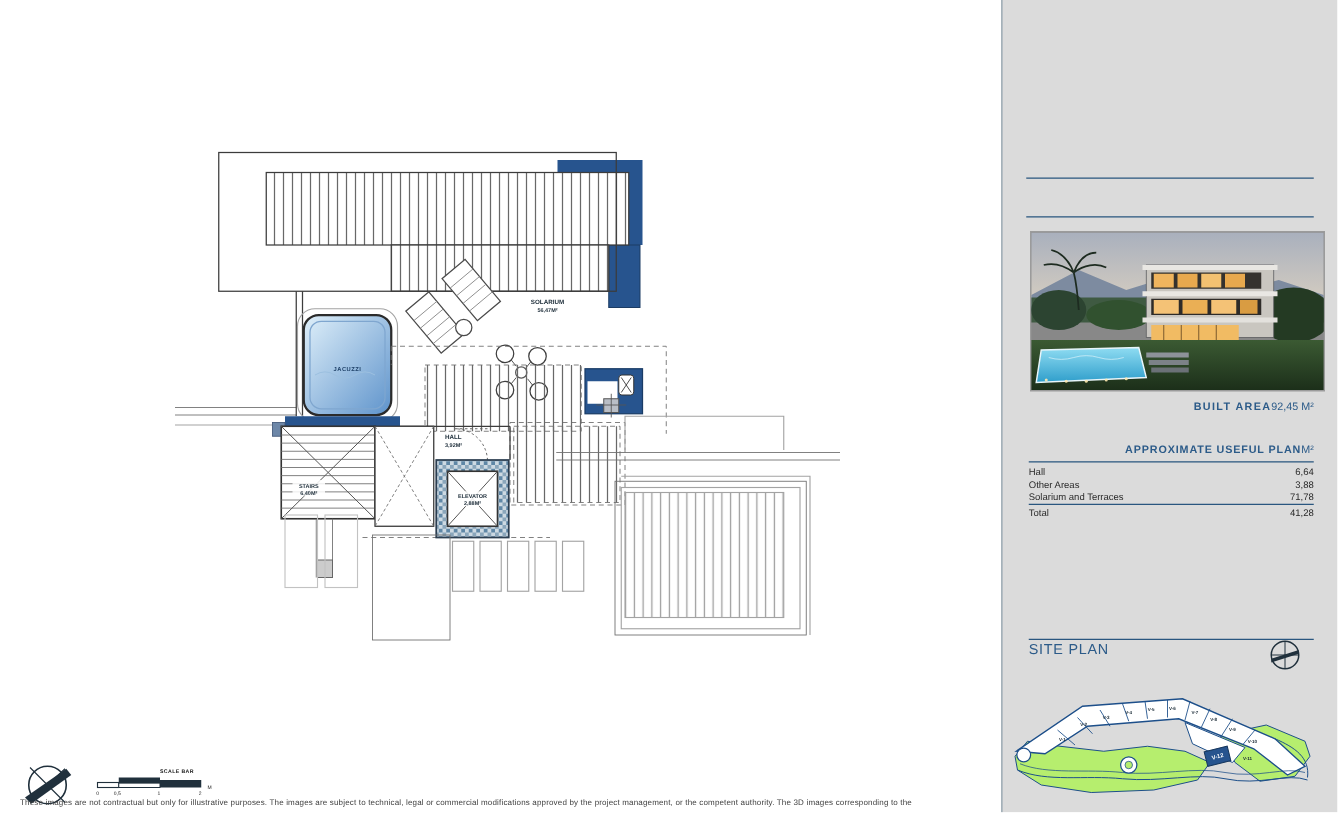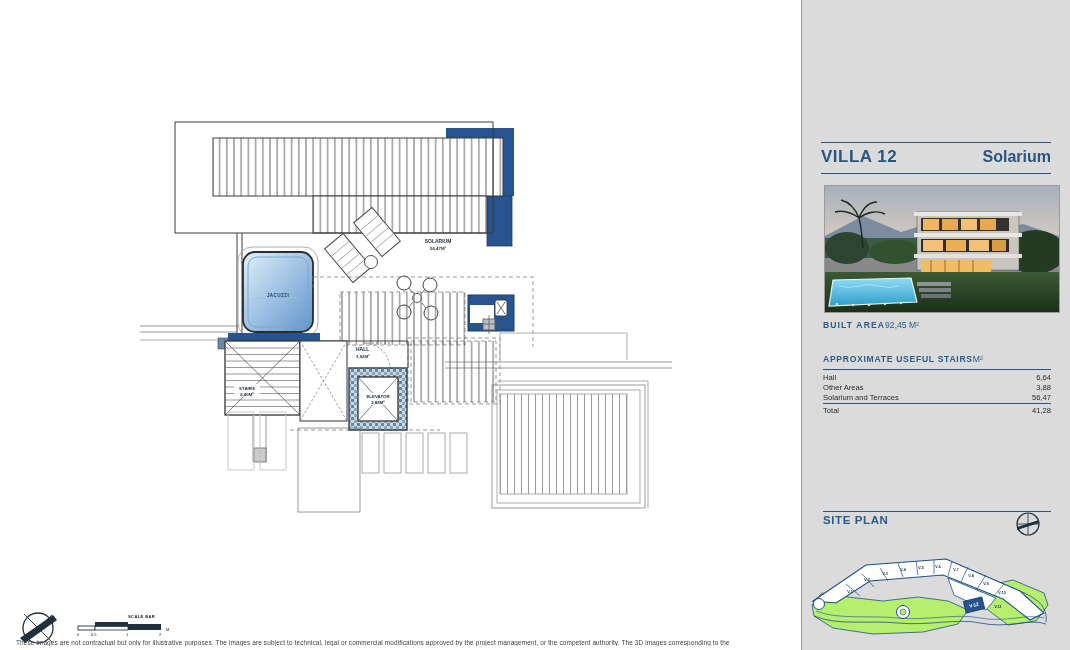--- a/index.html
+++ b/index.html
@@ -23,27 +23,27 @@
   
   .sidebar{position:absolute;left:801px;top:0;width:269px;height:650px;background:#dbdbdb;
            border-left:1px solid #8fa0ab;}
   .rule{position:absolute;left:19px;width:230px;height:0;border-top:1.4px solid #29567f;}
   .title-row{position:absolute;left:19px;top:147px;width:230px;display:flex;
              justify-content:space-between;align-items:baseline;}
   .villa-name{font-size:17px;font-weight:700;color:#29567f;letter-spacing:.5px;}
   .plan-name{font-size:16px;font-weight:700;color:#29567f;}
   .photo-frame{position:absolute;left:22px;top:185px;width:234px;height:126px;
                border:1px solid #9b9b9b;background:#888;}
-  .kv-row{position:absolute;left:21px;width:228px;display:flex;justify-content:flex-start;}
+  .kv-row{position:absolute;left:21px;width:228px;display:flex;justify-content:flex-end;}
   .kv-label{font-size:8.6px;font-weight:700;color:#2c5b89;letter-spacing:1.1px;}
   .kv-value{font-size:8.6px;color:#2c5b89;}
   .tbl-row{position:absolute;left:21px;width:228px;display:flex;justify-content:space-between;
            font-size:7.6px;color:#2a2a2a;}
   .thin-navy{position:absolute;left:21px;width:228px;border-top:1.2px solid #29567f;height:0;}
-  .siteplan-label{position:absolute;left:21px;top:514px;font-size:11.5px;font-weight:700;
+  .siteplan-label{position:absolute;left:21px;top:514px;font-size:11.5px;font-weight:400;
                   color:#2c5b89;letter-spacing:.6px;}
 </style>
 </head>
 <body>
 
 <div class="page">
 
   <svg class="plan-svg" width="800" height="650" viewBox="0 0 800 650">
     <defs>
       <pattern id="hv" width="7.2" height="8" patternUnits="userSpaceOnUse">
@@ -220,24 +220,20 @@
       <text class="sc" x="159" y="636">2</text>
       <text class="sc" x="166" y="631">M</text>
     </g>
   </svg>
 
   <div class="disclaimer">These images are not contractual but only for illustrative purposes. The images are subject to technical, legal or commercial modifications approved by the project management, or the competent authority. The 3D images corresponding to the</div>
 
   <div class="sidebar">
 
     <div class="rule" style="top:142px"></div>
-    <div class="title-row">
-      <span class="villa-name">VILLA 12</span>
-      <span class="plan-name">Solarium</span>
-    </div>
     <div class="rule" style="top:173px"></div>
 
     <div class="photo-frame">
       <svg width="234" height="126" viewBox="0 0 234 126">
         <defs>
           <linearGradient id="sky" x1="0" y1="0" x2="0" y2="1">
             <stop offset="0" stop-color="#a9b0bd"></stop>
               <stop offset="1" stop-color="#d8cfc1"></stop>
           </linearGradient>
           <linearGradient id="lawn" x1="0" y1="0" x2="0" y2="1">
@@ -295,36 +291,36 @@
         <rect x="96" y="108" width="30" height="4" fill="#6b7177"></rect>
       </svg>
     </div>
 
     <div class="kv-row" style="top:320px">
       <span class="kv-label">BUILT AREA</span>
       <span class="kv-value">92,45 M²</span>
     </div>
 
     <div class="kv-row" style="top:354px">
-      <span class="kv-label" style="letter-spacing:.7px">APPROXIMATE USEFUL STAIRS</span>
+      <span class="kv-label" style="letter-spacing:.7px">APPROXIMATE USEFUL PLAN</span>
       <span class="kv-value">M²</span>
     </div>
     <div class="thin-navy" style="top:369px"></div>
 
     <div class="tbl-row" style="top:372.5px">
       <span>Hall</span>
       <span>6,64</span>
     </div>
     <div class="tbl-row" style="top:383px">
       <span>Other Areas</span>
       <span>3,88</span>
     </div>
     <div class="tbl-row" style="top:392.5px">
       <span>Solarium and Terraces</span>
-      <span>56,47</span>
+      <span>71,78</span>
     </div>
     <div class="thin-navy" style="top:403px"></div>
     <div class="tbl-row" style="top:406px">
       <span>Total</span>
       <span>41,28</span>
     </div>
 
     <div class="thin-navy" style="top:511px"></div>
     <div class="siteplan-label">SITE PLAN</div>
 

